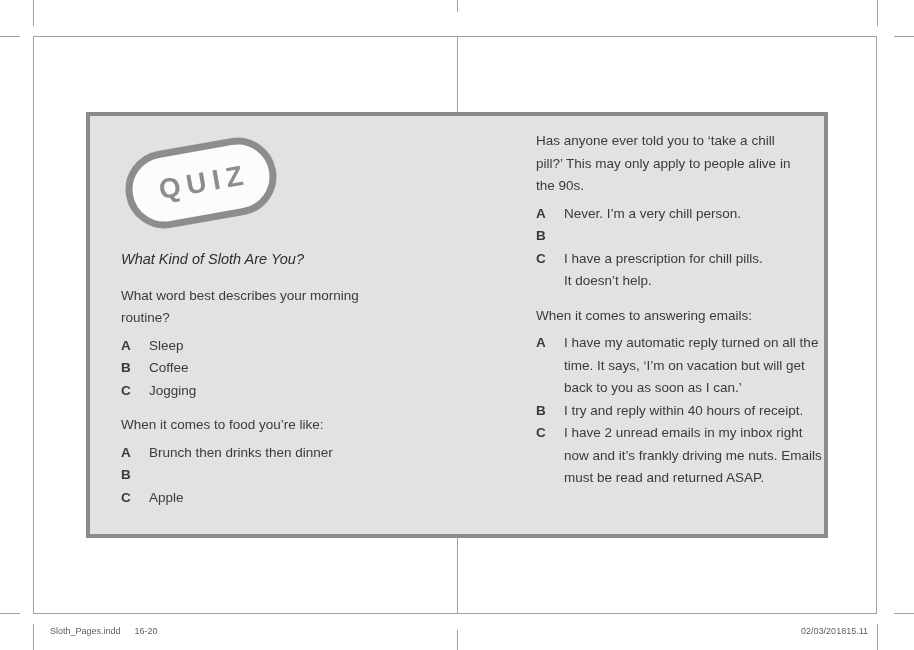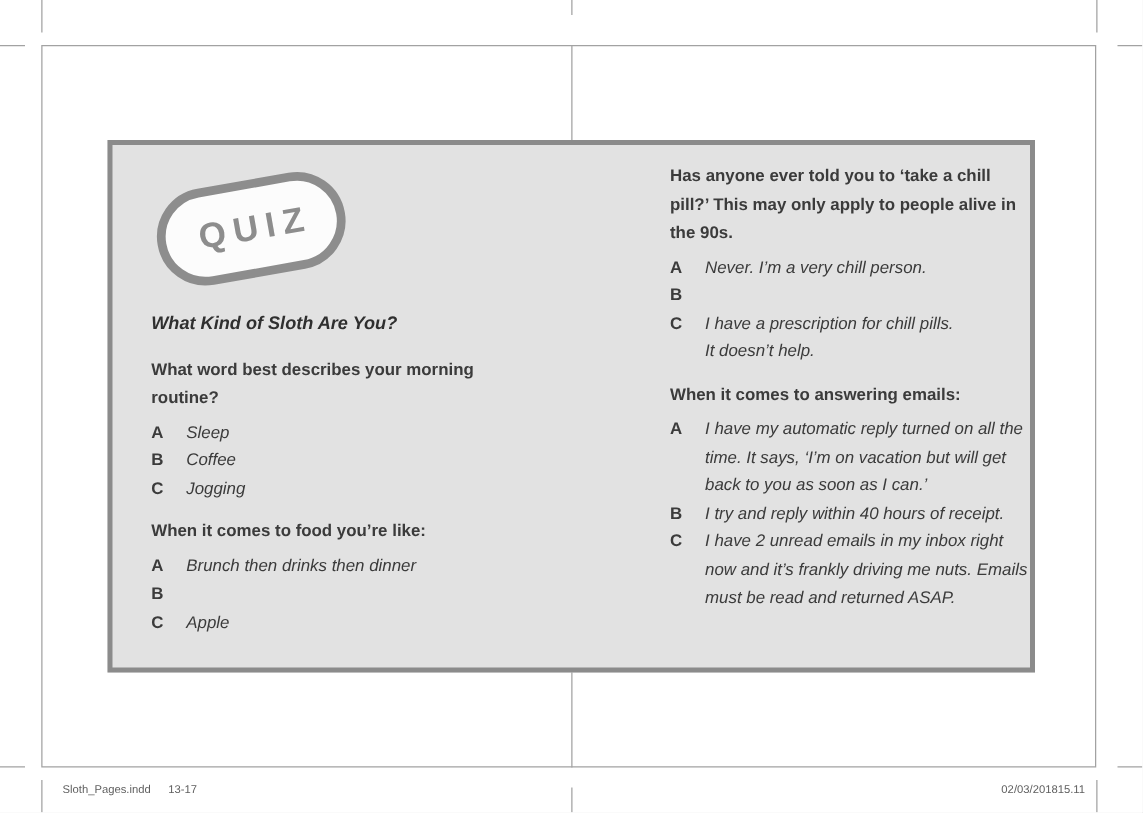--- a/index.html
+++ b/index.html
@@ -27,28 +27,28 @@
   .stamp {
     width:152px; height:78px; box-sizing:border-box;
     margin:8px 0 26px 4px;
     border:7px solid #8d8d8d; border-radius:42px; background:#fcfcfc;
     display:flex; align-items:center; justify-content:center;
     transform:rotate(-10deg);
     font-weight:bold; font-size:28px; letter-spacing:6px; color:#8d8d8d;
     padding-left:6px;
   }
   .quiz-title {
-    font-weight:bold; font-style:italic; font-size:14.5px; color:#2f2f2f;
+    font-weight:normal; font-style:italic; font-size:14.5px; color:#2f2f2f;
     margin:0 0 14px 0; line-height:22.5px;
   }
-  .prompt { font-weight:bold; white-space:pre-line; margin:0 0 5px 0; }
+  .prompt { font-weight:normal; white-space:pre-line; margin:0 0 5px 0; }
   .qblock { margin-top:12px; }
   .option { display:flex; }
   .option .letter { width:28px; flex:none; font-weight:bold; }
-  .option .text { white-space:pre-line;font-style:italic; }
+  .option .text { white-space:pre-line; }
 
   
   .slug { position:absolute; top:626px; font-size:9px; color:#5f5f5f; display:flex; }
   .slug-left  { left:50px; gap:14px; }
   .slug-right { right:46px; gap:0; }
 </style>
 </head>
 <body>
 
 <div class="canvas">
@@ -145,20 +145,20 @@
           <span class="text">I have 2 unread emails in my inbox right
 now and it’s frankly driving me nuts. Emails
 must be read and returned ASAP.</span>
         </div>
       </div>
     </div>
   </div>
 
   <div class="slug slug-left">
     <span>Sloth_Pages.indd</span>
-    <span>13-17</span>
+    <span>16-20</span>
   </div>
   <div class="slug slug-right">
     <span>02/03/2018</span>
     <span>15.11</span>
   </div>
 
 </div>
 
 </body></html>

